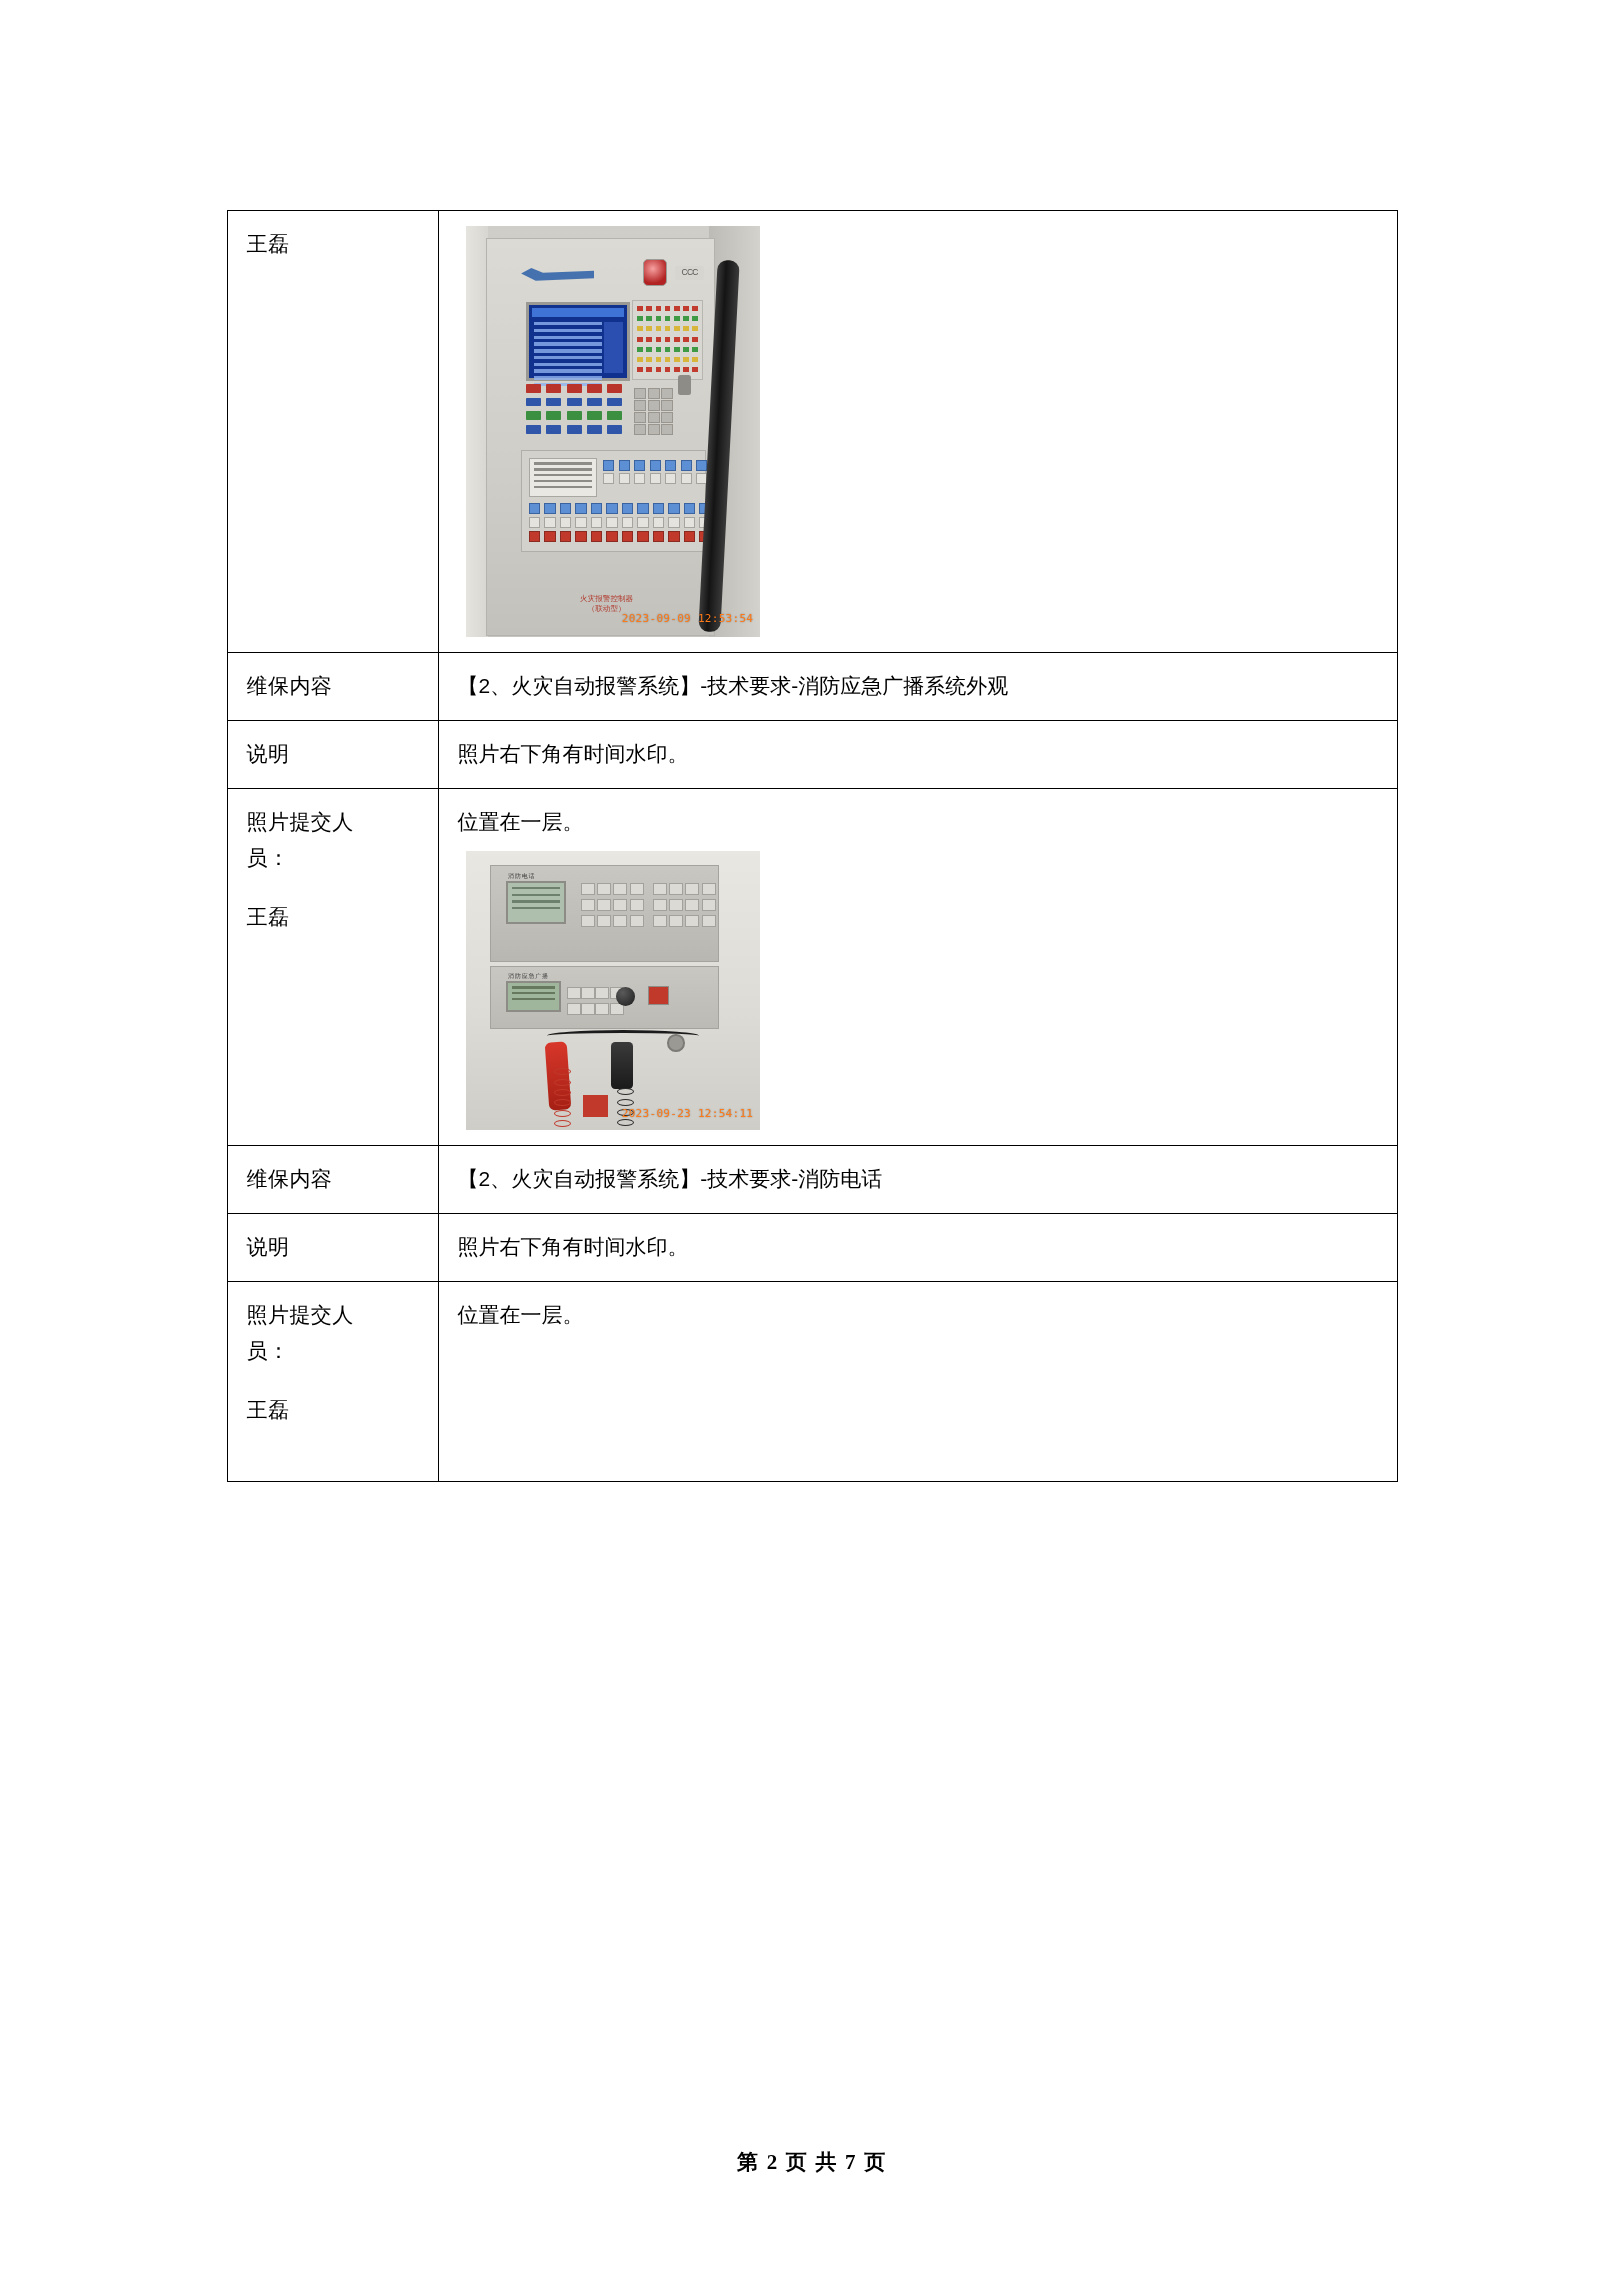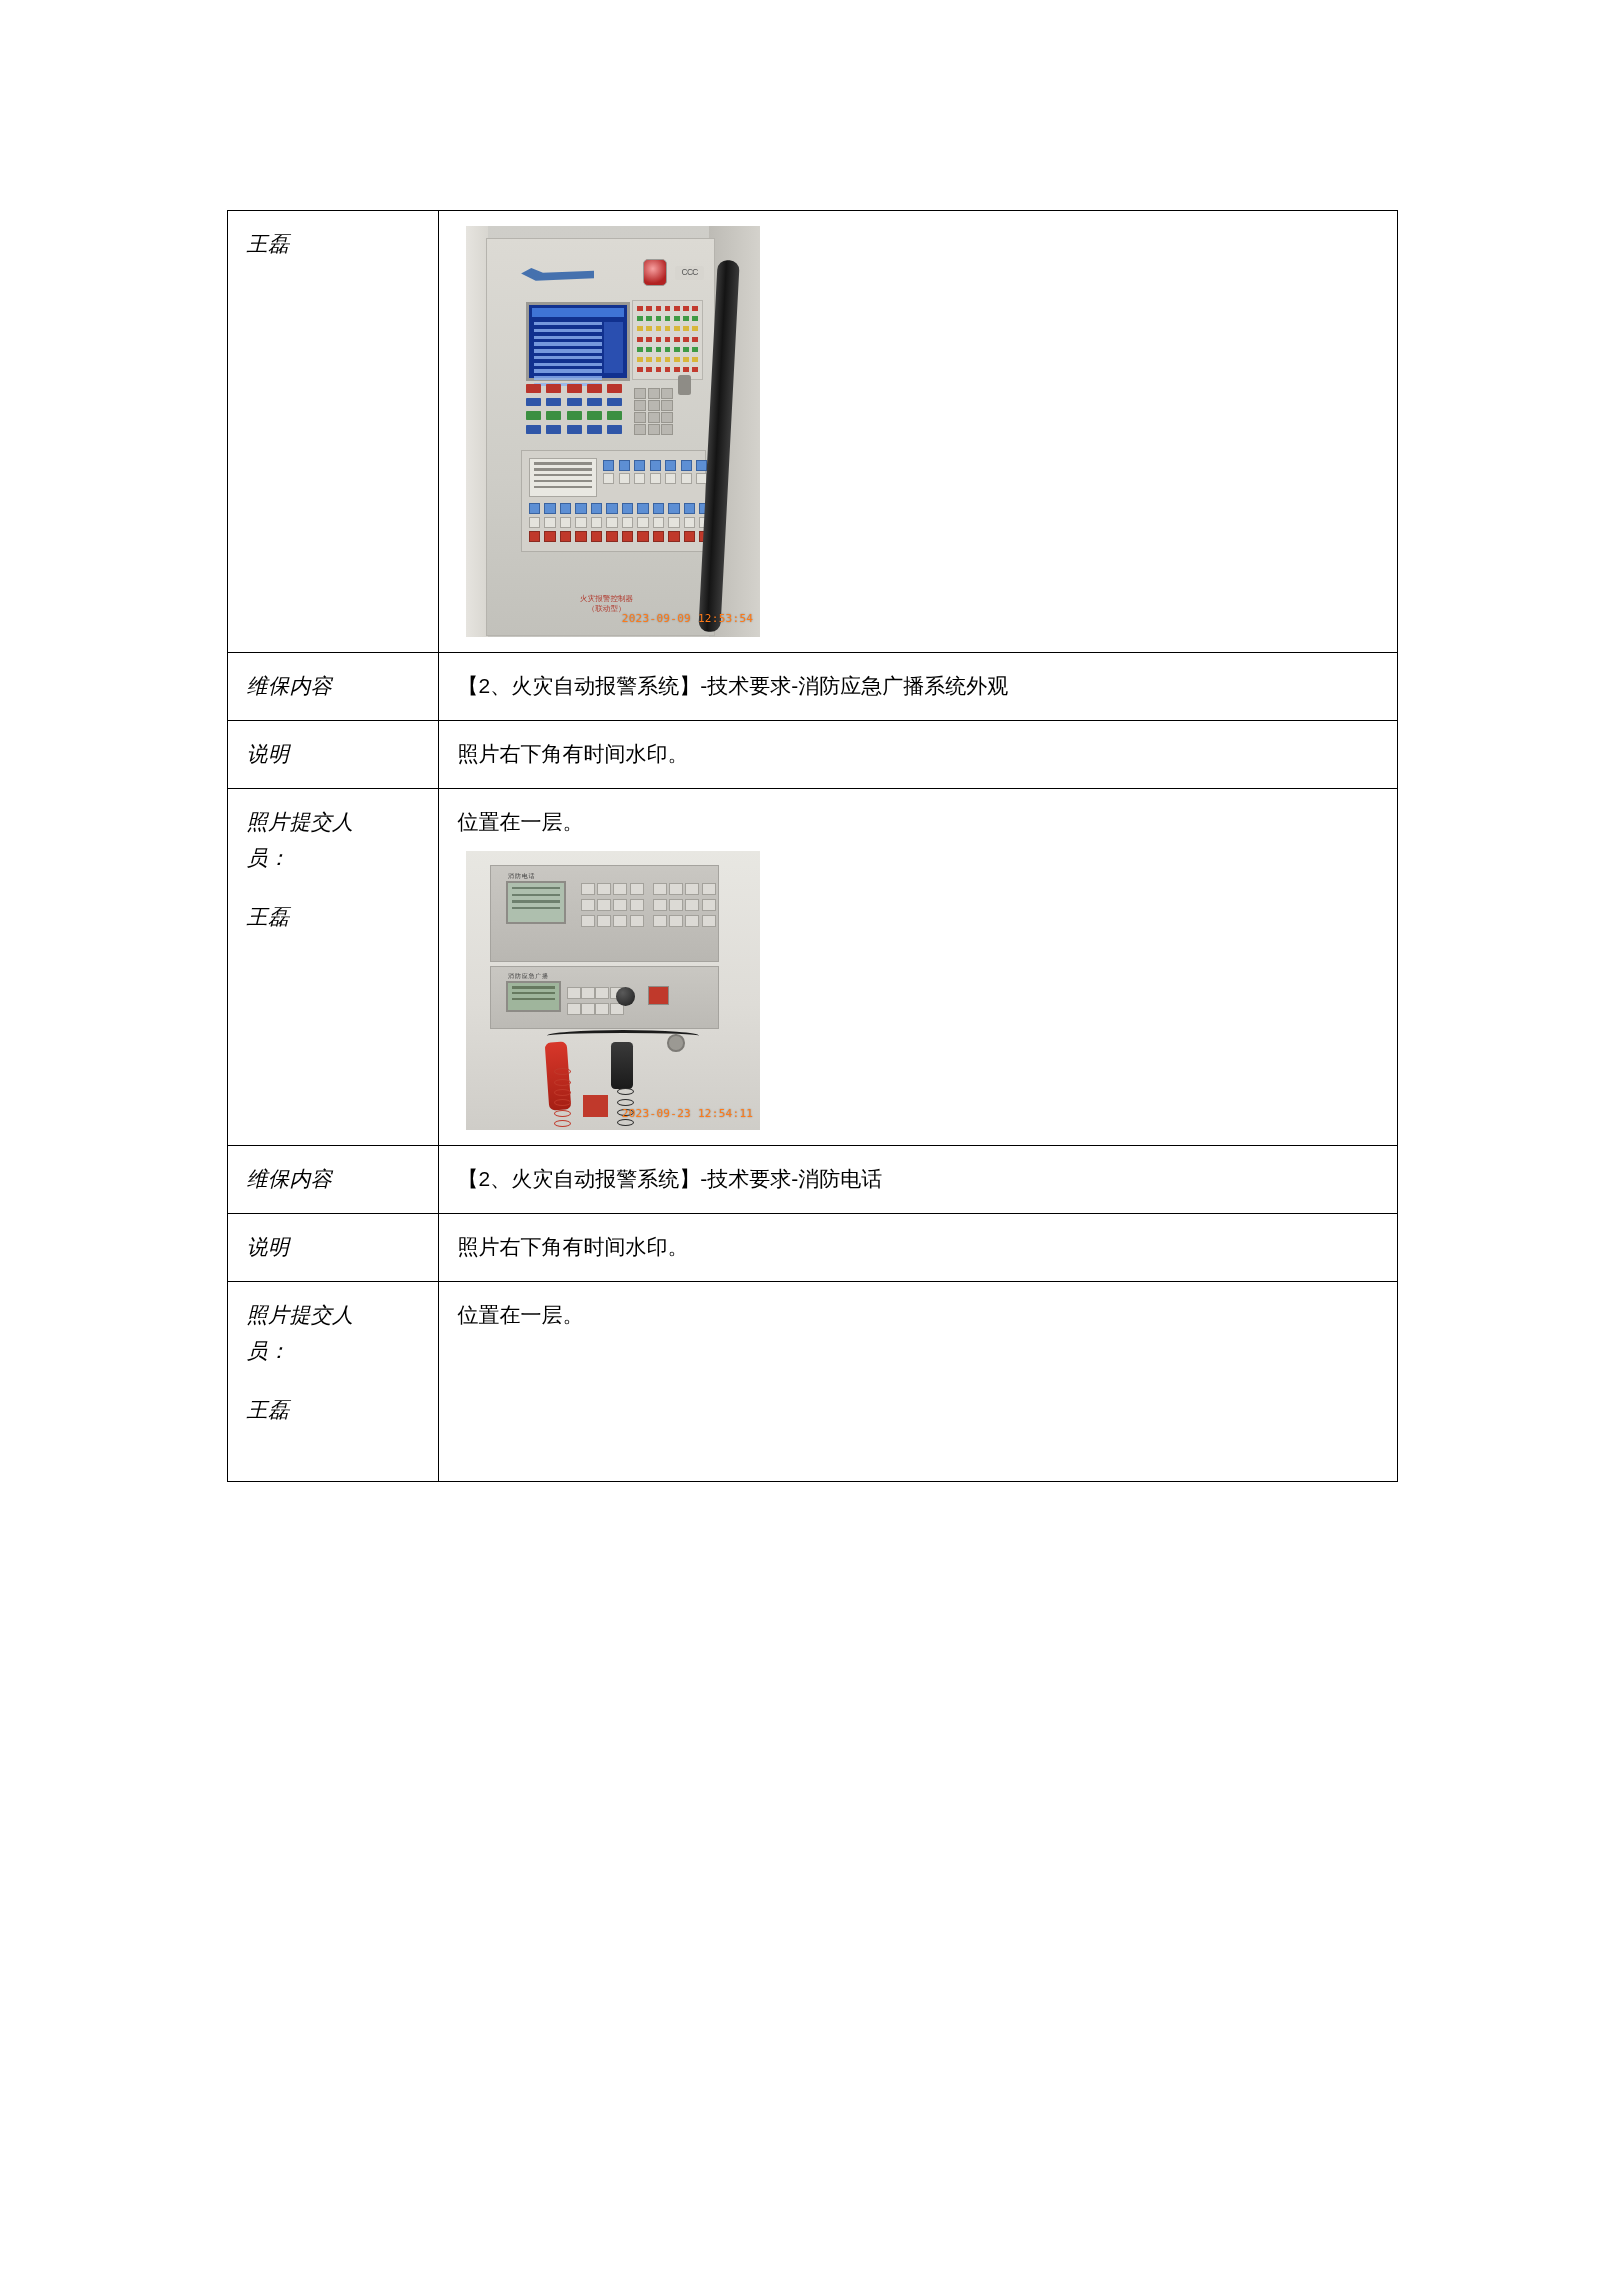--- a/index.html
+++ b/index.html
@@ -37,21 +37,21 @@
     font-size: 21px;
     line-height: 1.75;
   }
   .col-label { width: 211px; }
   .col-content { width: 959px; }
 
   .label-cell {
     font-size: 21px;
     letter-spacing: 0.4px;
   }
-  .label-cell .line { display: block; font-style: italic; }
+  .label-cell .line { display: block; }
   .label-cell .gap { display: block; height: 22px; }
 
   .content-text {
     font-size: 21px;
     line-height: 1.7;
   }
   .content-text b, .content-text .bold {
     font-weight: normal;
   }
 
@@ -653,15 +653,16 @@
           <span class="line">王磊</span>
         </td>
         <td>
           <div class="content-text">位置在一层。</div>
         </td>
       </tr>
 
     </tbody>
   </table>
 
+  <div class="footer">第 2 页  共 7 页</div>
 
 </div>
 
 
 </body></html>

